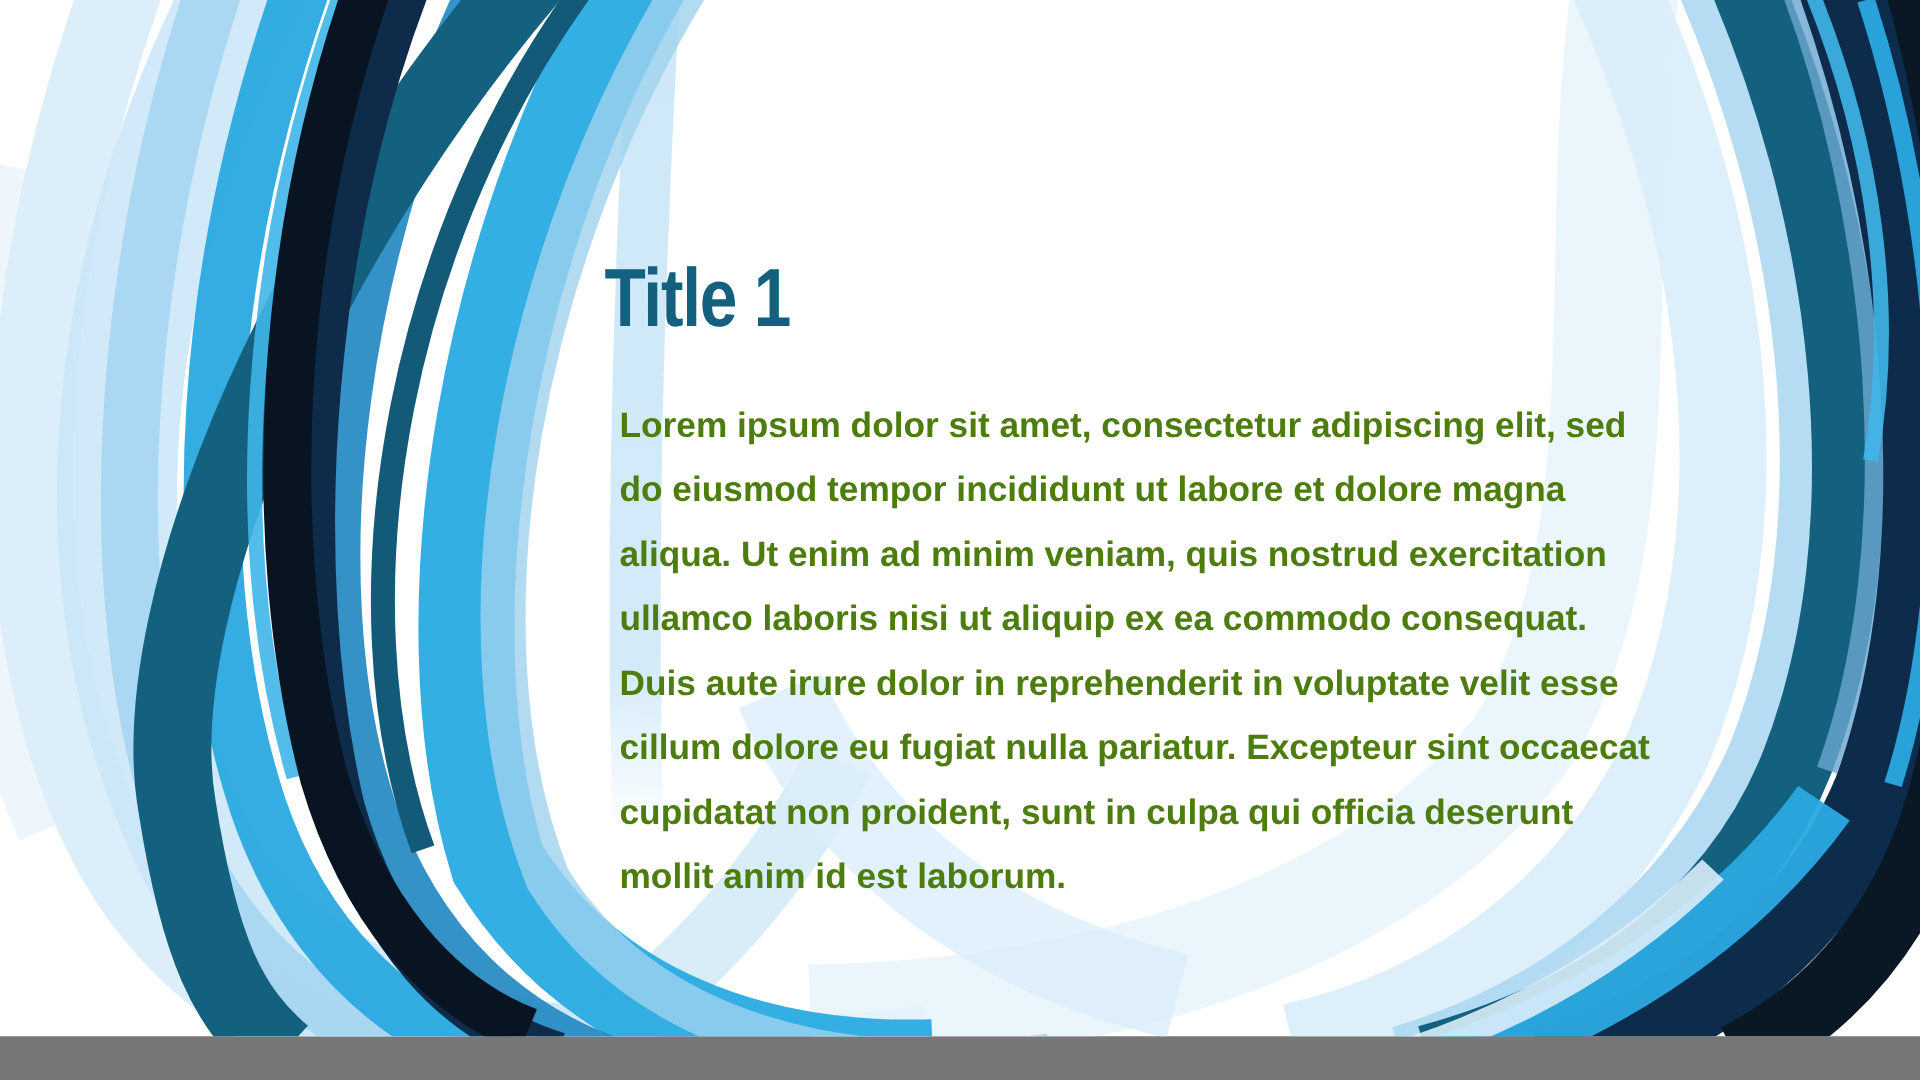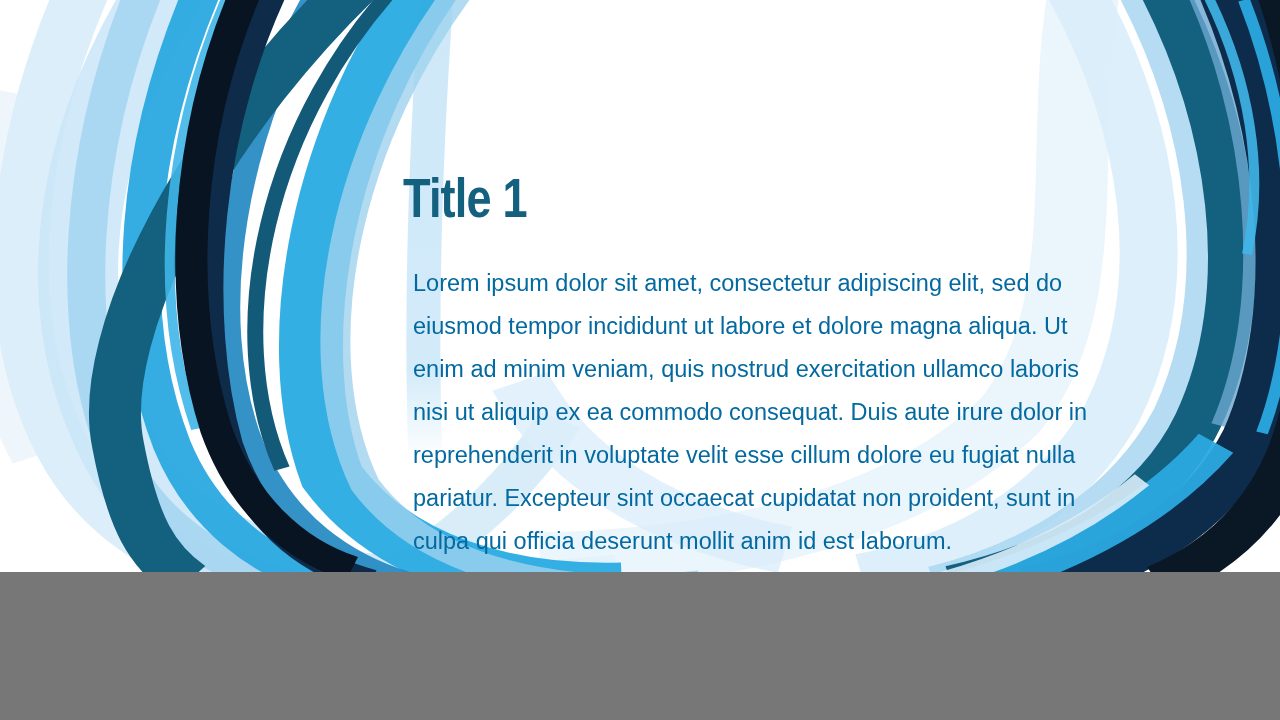--- a/index.html
+++ b/index.html
@@ -1,18 +1,18 @@
 <!DOCTYPE html>
 <html><head>
 <meta charset="utf-8">
 <style>
   html,body{margin:0;padding:0;background:#777;}
   #slide{
     position:relative;
-    width:1280px;height:572px;
+    width:1280px;height:691px;
     margin:0 auto;
     background:#ffffff;
     overflow:hidden;
     font-family:"Liberation Sans", sans-serif;
   }
   #bg{position:absolute;inset:0;width:100%;height:100%;}
   #content{
     position:absolute;
     left:403px;top:168px;
     width:705px;
@@ -25,21 +25,22 @@
     letter-spacing:-1px;
     color:#14607f;
     transform:scaleX(0.82);
     transform-origin:left center;
   }
   #slide-body{
     margin:34px 0 0 10px;
     width:695px;
     font-size:23.5px;
     line-height:43px;
-    color:#0369a1;
+    color:#4d7c0f;
+    font-weight:bold;
   }
 </style>
 </head>
 <body>
 
 <div id="slide">
 
   <svg id="bg" viewBox="0 0 1280 720" preserveAspectRatio="none" aria-hidden="true">
     <defs>
       <linearGradient id="vfade" gradientUnits="userSpaceOnUse" x1="430" y1="0" x2="424" y2="580">

